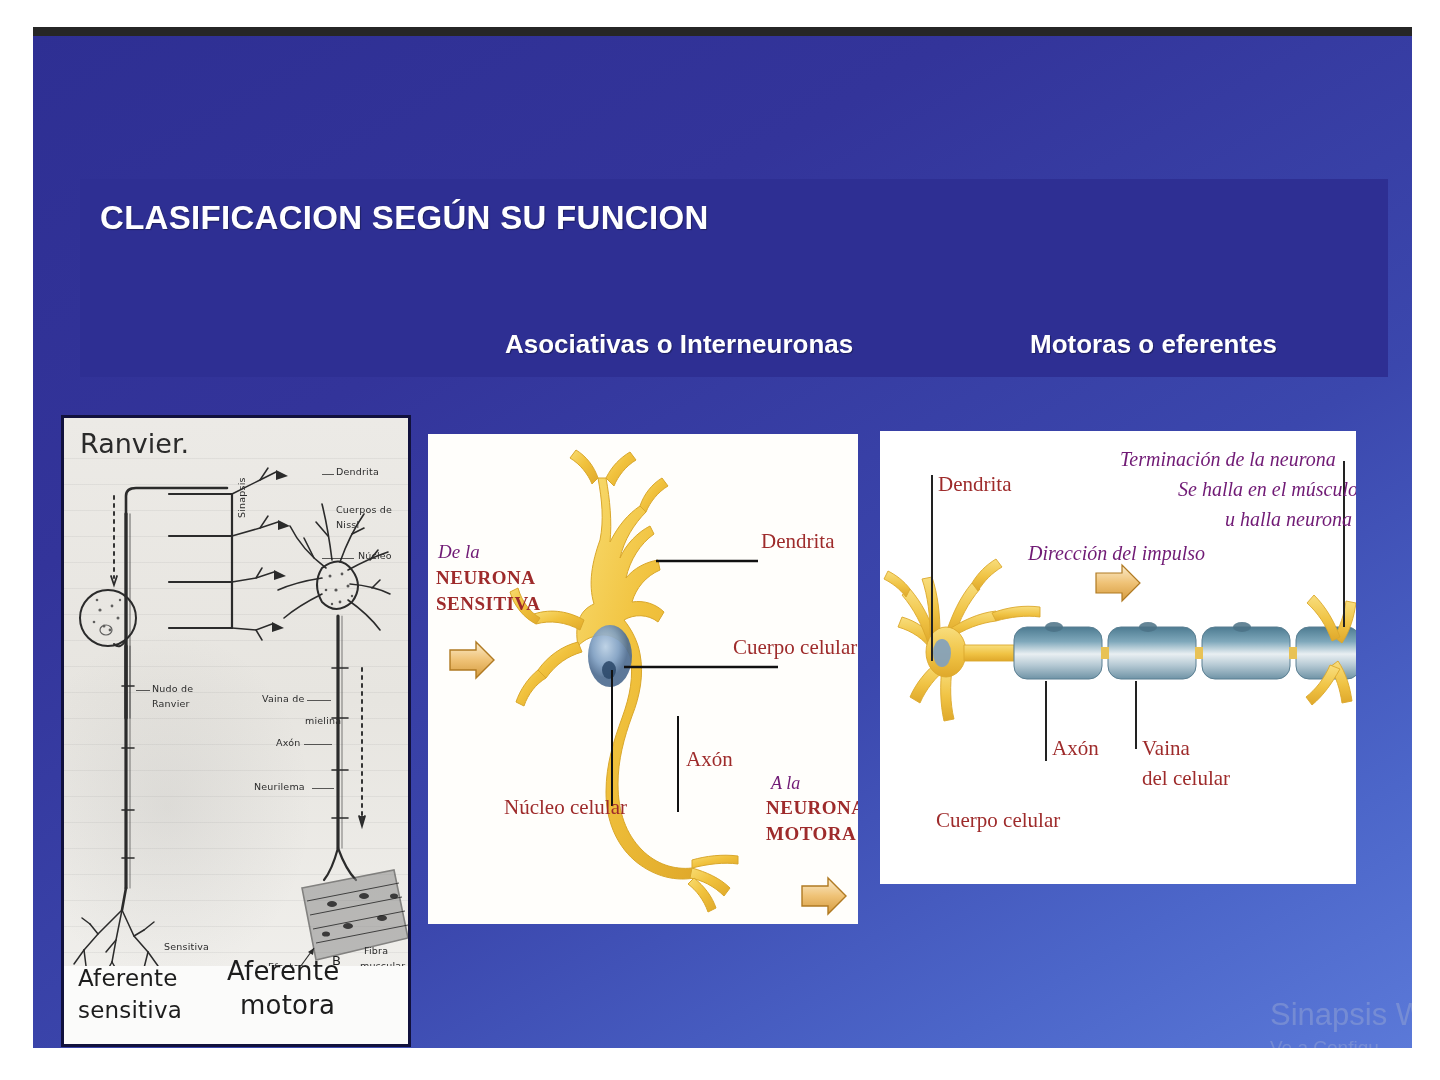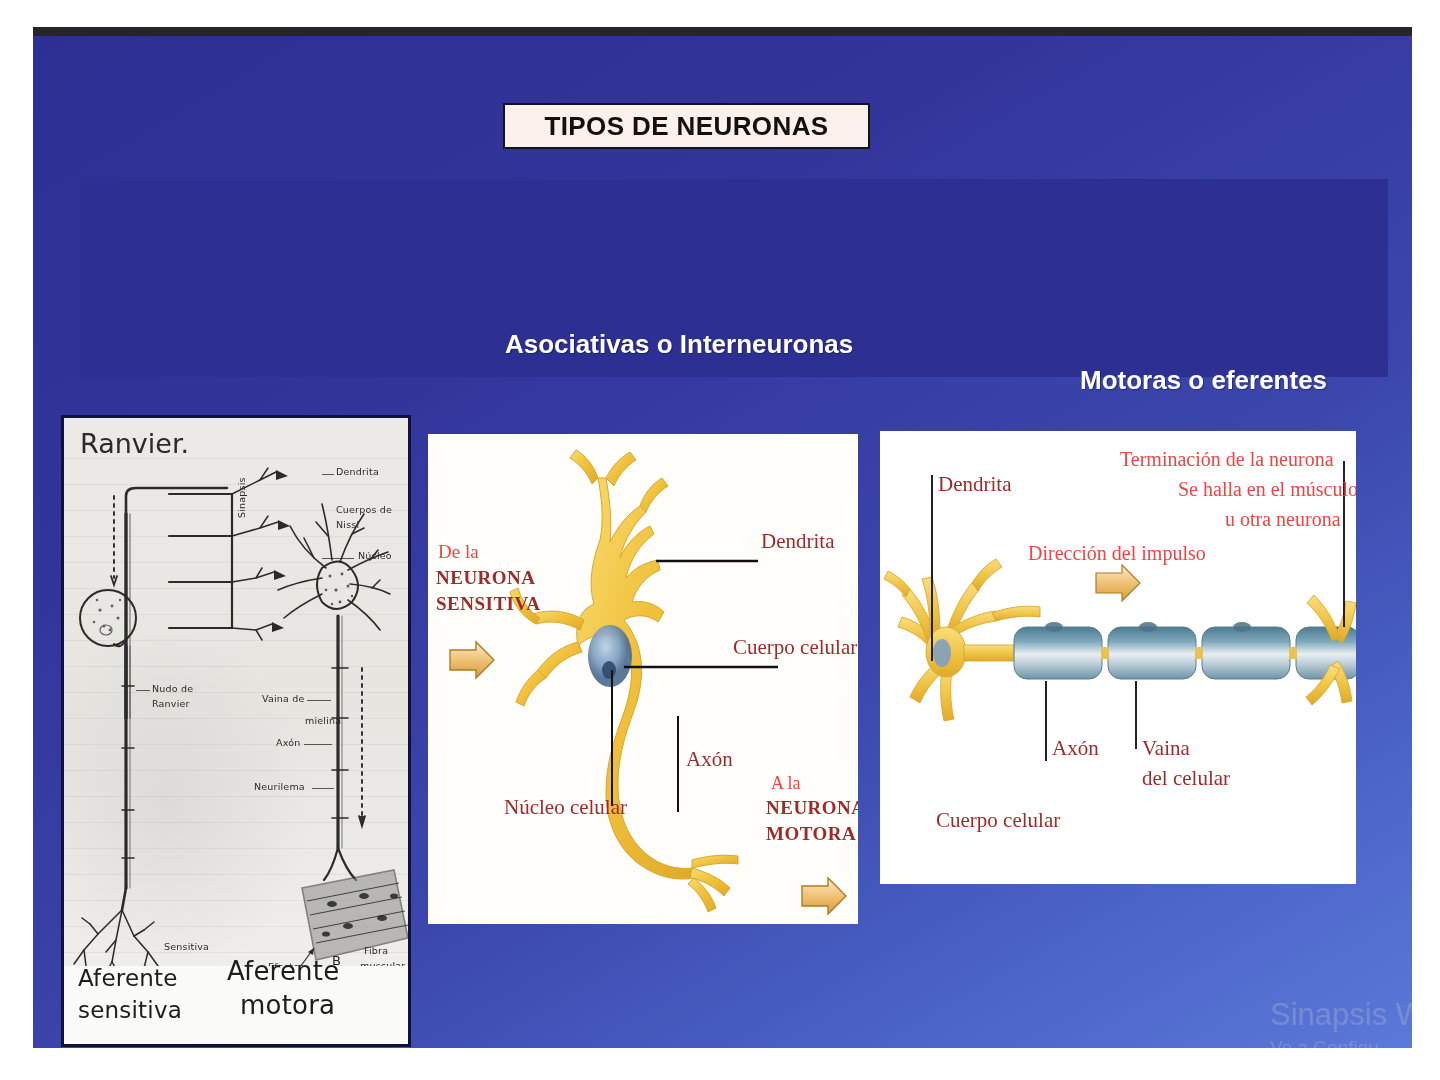--- a/index.html
+++ b/index.html
@@ -49,21 +49,21 @@
     white-space:nowrap;
   }
   .subhead{
     position:absolute;top:150px;
     font-size:26px;font-weight:bold;color:#ffffff;
     text-shadow:1px 1px 1px rgba(0,0,0,.35);
     white-space:nowrap;
   }
   #sub-0{left:20px;}
   #sub-1{left:425px;}
-  #sub-2{left:1000px;margin-top:36px;}
+  #sub-2{left:950px;}
 
   
   .fig{position:absolute;background:#ffffff;overflow:hidden;}
   #fig-left{
     left:28px;top:388px;width:350px;height:632px;
     background:#efeeea;
     border:3px solid #11113d;
     box-sizing:border-box;
   }
   #fig-mid{
@@ -71,21 +71,21 @@
     background:#fffefb;
   }
   #fig-right{
     left:847px;top:404px;width:476px;height:453px;
     background:#ffffff;
   }
 
   
   .lbl{position:absolute;white-space:pre;line-height:1.05;}
   .red{color:#9e2b2b;}
-  .blk{color:#ef4444;}
+  .blk{color:#701a75;font-style:italic;}
   .serif{font-family:"Liberation Serif", serif;}
   .leader{position:absolute;background:#1a1a1a;}
 
   
   #fig-left .scan{
     position:absolute;inset:0;
     background:
       radial-gradient(ellipse 60% 40% at 30% 62%, rgba(120,120,120,.12), transparent 70%),
       linear-gradient(180deg,#eceae6 0%,#e7e5e0 45%,#f2f1ee 100%);
   }
@@ -111,25 +111,23 @@
     color:#2a2a2a;font-size:27px;
   }
 </style>
 </head>
 <body>
 
 <div id="slide">
 
   <div id="slide-topbar"></div>
 
-  <div id="title-chip">
-    <span>TIPOS DE NEURONAS</span>
-  </div>
 
   <div id="header-panel">
+    <div id="heading">CLASIFICACION SEGÚN SU FUNCION</div>
     <div class="subhead" id="sub-1">Asociativas o Interneuronas</div>
     <div class="subhead" id="sub-2">Motoras o eferentes</div>
   </div>
 
   <div class="fig" id="fig-left">
     <div class="scan"></div>
     <div class="ruled"></div>
 
     <svg width="344" height="626" viewBox="0 0 344 626" style="position:absolute;left:0;top:0;">
       <g stroke="#2b2b2b" fill="none" stroke-linecap="round">
@@ -477,21 +475,21 @@
       <g stroke="#b07a22" stroke-width="1.2" fill="url(#arrg2)">
         <polygon points="216,142 242,142 242,134 260,152 242,170 242,162 216,162"></polygon>
       </g>
     </svg>
 
     <div class="lbl serif red" style="left:58px;top:42px;font-size:21px;">Dendrita</div>
     <div class="lbl serif blk" style="left:148px;top:112px;font-size:20px;">Dirección del impulso</div>
 
     <div class="lbl serif blk" style="left:240px;top:18px;font-size:20px;">Terminación de la neurona</div>
     <div class="lbl serif blk" style="left:298px;top:48px;font-size:20px;">Se halla en el músculo</div>
-    <div class="lbl serif blk" style="left:345px;top:78px;font-size:20px;">u otra neurona</div>
+    <div class="lbl serif blk" style="left:345px;top:78px;font-size:20px;">u halla neurona</div>
 
     <div class="lbl serif red" style="left:172px;top:306px;font-size:21px;">Axón</div>
     <div class="lbl serif red" style="left:262px;top:306px;font-size:21px;">Vaina</div>
     <div class="lbl serif red" style="left:262px;top:336px;font-size:21px;">del celular</div>
     <div class="lbl serif red" style="left:56px;top:378px;font-size:21px;">Cuerpo celular</div>
   </div>
 
   <div style="position:absolute;left:1237px;top:970px;">
     <div style="font-size:31px;color:#8fa0d4;opacity:.55;white-space:nowrap;">Sinapsis W</div>
     <div style="font-size:19px;color:#8fa0d4;opacity:.55;white-space:nowrap;margin-top:4px;">Ve a Configu</div>

